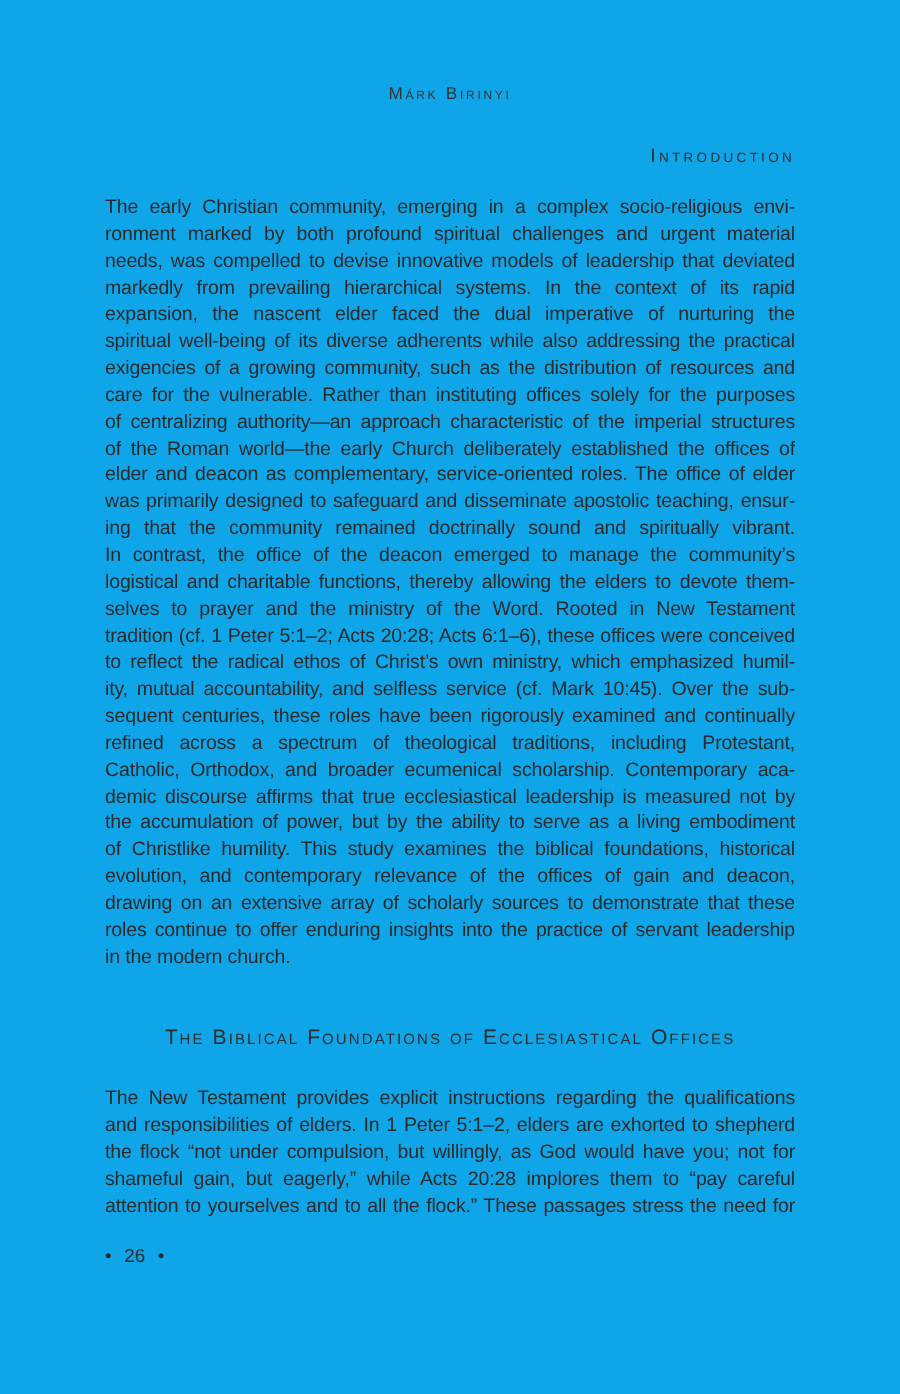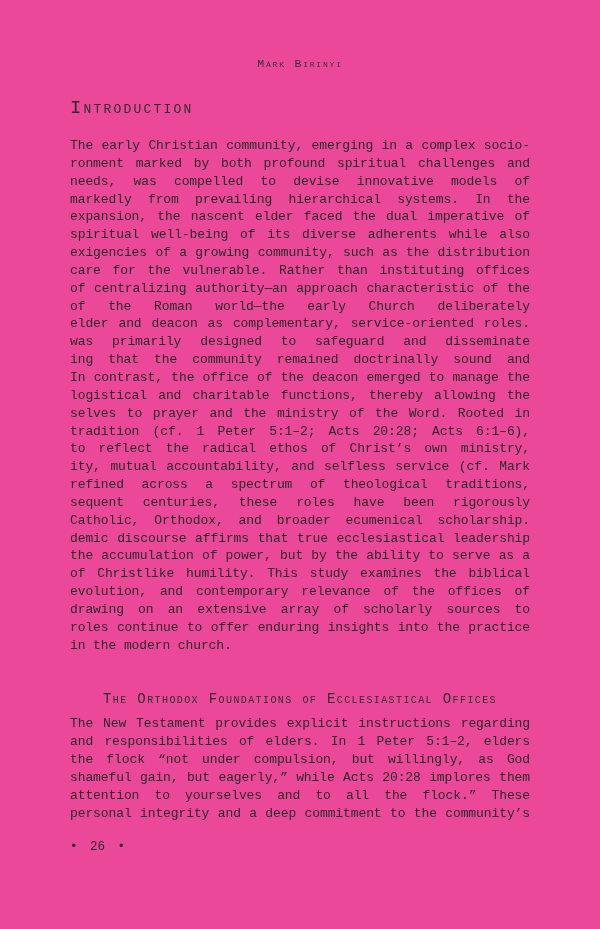--- a/index.html
+++ b/index.html
@@ -4,62 +4,62 @@
 <style>
   html, body {
     margin: 0;
     padding: 0;
     background: #ffffff;
   }
   .page {
     position: relative;
     width: 600px;
     height: 929px;
-    background: #ec4899;
+    background: #0ea5e9;
     box-sizing: border-box;
     padding: 0 70px;
     color: #2a2a2a;
-    font-family: Liberation Mono, monospace;
+    font-family: Liberation Sans, sans-serif;
     overflow: hidden;
   }
   .running-header {
     padding-top: 57px;
     text-align: center;
     font-variant: small-caps;
     font-size: 11.5px;
     letter-spacing: 1.8px;
     color: #333333;
   }
   .chapter-heading {
     margin: 27px 0 0 0;
-    text-align: left;
+    text-align: right;
     font-variant: small-caps;
     font-weight: normal;
-    font-size: 19px;
+    font-size: 13px;
     letter-spacing: 2.2px;
     color: #2e2e2e;
   }
   .section-heading {
     margin: 37px 0 0 0;
     text-align: center;
     font-variant: small-caps;
     font-weight: normal;
     font-size: 14px;
     letter-spacing: 1.4px;
     color: #2e2e2e;
   }
   .paragraph {
     margin-top: 18px;
     font-size: 13px;
     line-height: 17.85px;
     letter-spacing: -0.1px;
     color: #2a2a2a;
   }
   .paragraph.second {
-    margin-top: 8px;
+    margin-top: 24px;
   }
   .paragraph .line {
     height: 17.85px;
     overflow: hidden;
     text-align: justify;
     text-align-last: justify;
   }
   .paragraph .line.last {
     text-align-last: left;
   }
@@ -92,38 +92,37 @@
       <div class="line">of the Roman world—the early Church deliberately established the offices of</div>
       <div class="line">elder and deacon as complementary, service-oriented roles. The office of elder</div>
       <div class="line">was primarily designed to safeguard and disseminate apostolic teaching, ensur-</div>
       <div class="line">ing that the community remained doctrinally sound and spiritually vibrant.</div>
       <div class="line">In contrast, the office of the deacon emerged to manage the community’s</div>
       <div class="line">logistical and charitable functions, thereby allowing the elders to devote them-</div>
       <div class="line">selves to prayer and the ministry of the Word. Rooted in New Testament</div>
       <div class="line">tradition (cf. 1 Peter 5:1–2; Acts 20:28; Acts 6:1–6), these offices were conceived</div>
       <div class="line">to reflect the radical ethos of Christ’s own ministry, which emphasized humil-</div>
       <div class="line">ity, mutual accountability, and selfless service (cf. Mark 10:45). Over the sub-</div>
+      <div class="line">sequent centuries, these roles have been rigorously examined and continually</div>
       <div class="line">refined across a spectrum of theological traditions, including Protestant,</div>
-      <div class="line">sequent centuries, these roles have been rigorously examined and continually</div>
       <div class="line">Catholic, Orthodox, and broader ecumenical scholarship. Contemporary aca-</div>
       <div class="line">demic discourse affirms that true ecclesiastical leadership is measured not by</div>
       <div class="line">the accumulation of power, but by the ability to serve as a living embodiment</div>
       <div class="line">of Christlike humility. This study examines the biblical foundations, historical</div>
       <div class="line">evolution, and contemporary relevance of the offices of gain and deacon,</div>
       <div class="line">drawing on an extensive array of scholarly sources to demonstrate that these</div>
       <div class="line">roles continue to offer enduring insights into the practice of servant leadership</div>
       <div class="line last">in the modern church.</div>
     </div>
 
-  <h2 class="section-heading">The Orthodox Foundations of Ecclesiastical Offices</h2>
+  <h2 class="section-heading">The Biblical Foundations of Ecclesiastical Offices</h2>
 
   <div class="paragraph second">
       <div class="line">The New Testament provides explicit instructions regarding the qualifications</div>
       <div class="line">and responsibilities of elders. In 1 Peter 5:1–2, elders are exhorted to shepherd</div>
       <div class="line">the flock “not under compulsion, but willingly, as God would have you; not for</div>
       <div class="line">shameful gain, but eagerly,” while Acts 20:28 implores them to “pay careful</div>
       <div class="line">attention to yourselves and to all the flock.” These passages stress the need for</div>
-      <div class="line last">personal integrity and a deep commitment to the community’s spiritual welfare.</div>
     </div>
 
   <div class="page-number">• 26 •</div>
 
 </div>
 
 </body></html>

